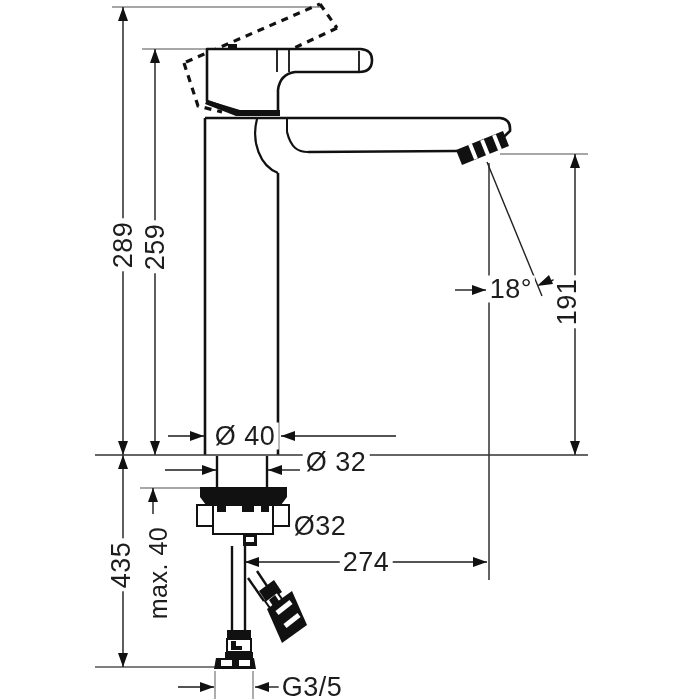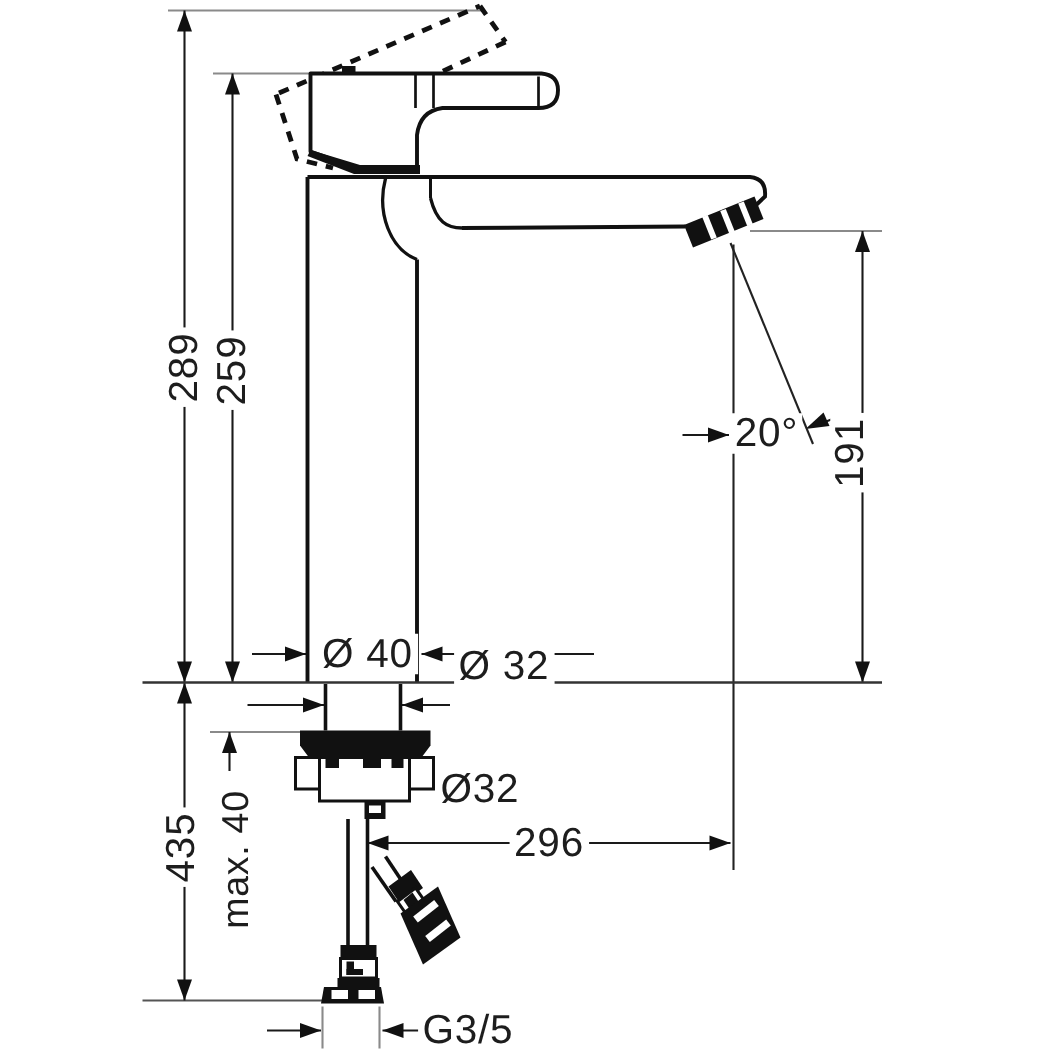--- a/index.html
+++ b/index.html
@@ -149,22 +149,22 @@
       <g stroke="#fff" stroke-width="5">
         <line x1="277" y1="613" x2="291" y2="602"></line>
         <line x1="285" y1="626" x2="299" y2="615"></line>
       </g>
     </g>
   </svg>
 
   <div class="lbl v" style="left:123px;top:245px">289</div>
   <div class="lbl v" style="left:155px;top:247px">259</div>
   <div class="lbl v" style="left:567px;top:302px">191</div>
-  <div class="lbl" style="left:511px;top:289px">20°</div>
+  <div class="lbl" style="left:511px;top:289px">18°</div>
   <div class="lbl" style="left:245px;top:436px">Ø 40</div>
-  <div class="lbl" style="left:336px;top:444px">Ø 32</div>
+  <div class="lbl" style="left:336px;top:462px">Ø 32</div>
   <div class="lbl" style="left:320px;top:526px">Ø32</div>
-  <div class="lbl" style="left:366px;top:562px">296</div>
+  <div class="lbl" style="left:366px;top:562px">274</div>
   <div class="lbl v" style="left:121px;top:565px">435</div>
   <div class="lbl v small" style="left:158px;top:573px">max. 40</div>
   <div class="lbl" style="left:312px;top:687px">G3/5</div>
 
 </div>
 
 </body></html>

